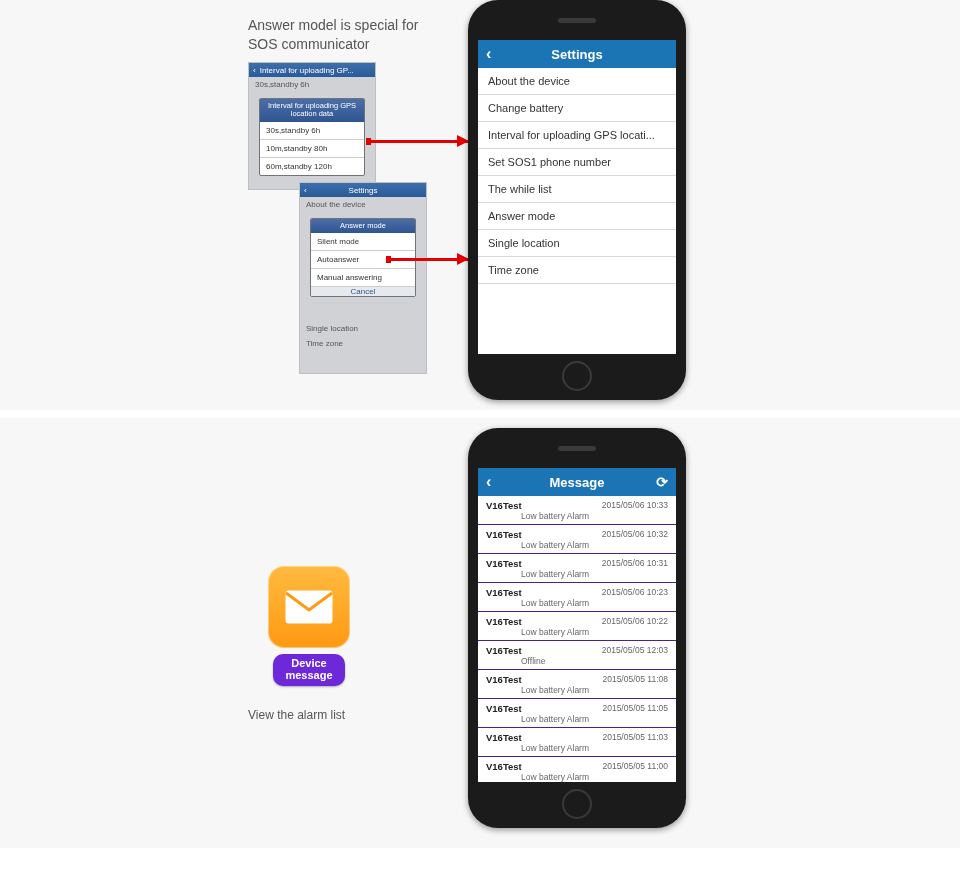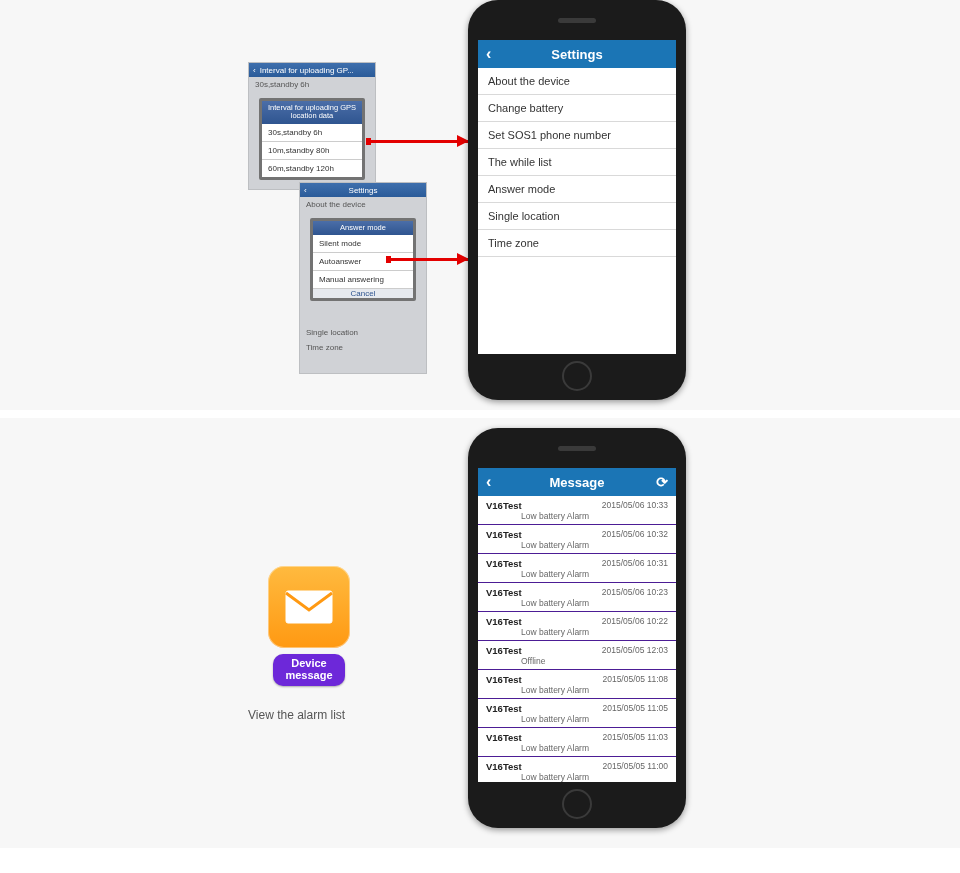--- a/index.html
+++ b/index.html
@@ -22,21 +22,21 @@
   .hdr-back { position: absolute; left: 8px; font-size: 16px; font-weight: 700; }
   .hdr-title { flex: 1; text-align: center; }
   .hdr-refresh { position: absolute; right: 8px; font-size: 14px; }
 
   .list-row { padding: 7px 10px; border-bottom: 1px solid #d9d9d9; font-size: 11px; color: #333; }
 
   
   .mini { position: absolute; background: #d0d2d6; border: 1px solid #bdbfc2; font-size: 8px; color: #333; }
   .mini-hdr { background: linear-gradient(#3e6fad,#2a5b99); color: #fff; height: 14px; display: flex; align-items: center; padding: 0 4px; font-size: 8px; }
   .mini-hdr .back-ch { margin-right: 4px; }
-  .mini-dialog { background: #fff; margin: 6px 10px; border: 3px solid #737373; border-radius: 2px; overflow: hidden; }
+  .mini-dialog { background: #fff; margin: 6px 10px; border: 1px solid #737373; border-radius: 2px; overflow: hidden; }
   .mini-dialog-hdr { background: linear-gradient(#4b6ea8,#2f5590); color: #fff; text-align: center; padding: 3px 2px; font-size: 7.5px; line-height: 1.1; }
   .mini-dialog-row { padding: 4px 6px; border-bottom: 1px solid #ccc; font-size: 8px; }
   .mini-dialog-foot { text-align: center; padding: 0; font-size: 8px; color: #2f5590; background: #e6e9ee; }
   .mini-faded-row { padding: 3px 6px; font-size: 8px; color: #555; }
 
   
   .arrow { position: absolute; height: 3px; background: #e30000; }
   .arrow::after { content: ""; position: absolute; right: -1px; top: -5px; border-left: 12px solid #e30000; border-top: 6.5px solid transparent; border-bottom: 6.5px solid transparent; }
   .arrow::before { content: ""; position: absolute; left: -2px; top: -2px; width: 5px; height: 7px; background: #e30000; }
 
@@ -53,20 +53,24 @@
   .msg-row .right { color: #666; font-size: 8.5px; }
 
   .section-top { height: 410px; }
   .section-bot { height: 430px; }
 </style>
 </head>
 <body>
 
 <div class="section section-top">
 
+  <div class="caption-top">
+    <span>Answer model is special for</span><br>
+    <span>SOS communicator</span>
+  </div>
 
   <div class="mini" style="left:248px; top:62px; width:128px; height:128px;">
     <div class="mini-hdr">
       <span class="back-ch">‹</span>
       <span>Interval for uploading GP...</span>
     </div>
     <div class="mini-faded-row">30s,standby 6h</div>
     <div class="mini-dialog">
       <div class="mini-dialog-hdr">
         <span>Interval for uploading GPS</span><br>
@@ -102,20 +106,21 @@
   <div class="phone-main">
     <div class="phone-body">
       <div class="phone-speaker"></div>
       <div class="phone-screen">
         <div class="hdr">
           <span class="hdr-back">‹</span>
           <span class="hdr-title">Settings</span>
         </div>
         <div class="list-row">About the device</div>
         <div class="list-row">Change battery</div>
+        <div class="list-row">Interval for uploading GPS locati...</div>
         <div class="list-row">Set SOS1 phone number</div>
         <div class="list-row">The while list</div>
         <div class="list-row">Answer mode</div>
         <div class="list-row">Single location</div>
         <div class="list-row">Time zone</div>
       </div>
       <div class="phone-home"></div>
     </div>
   </div>
 

